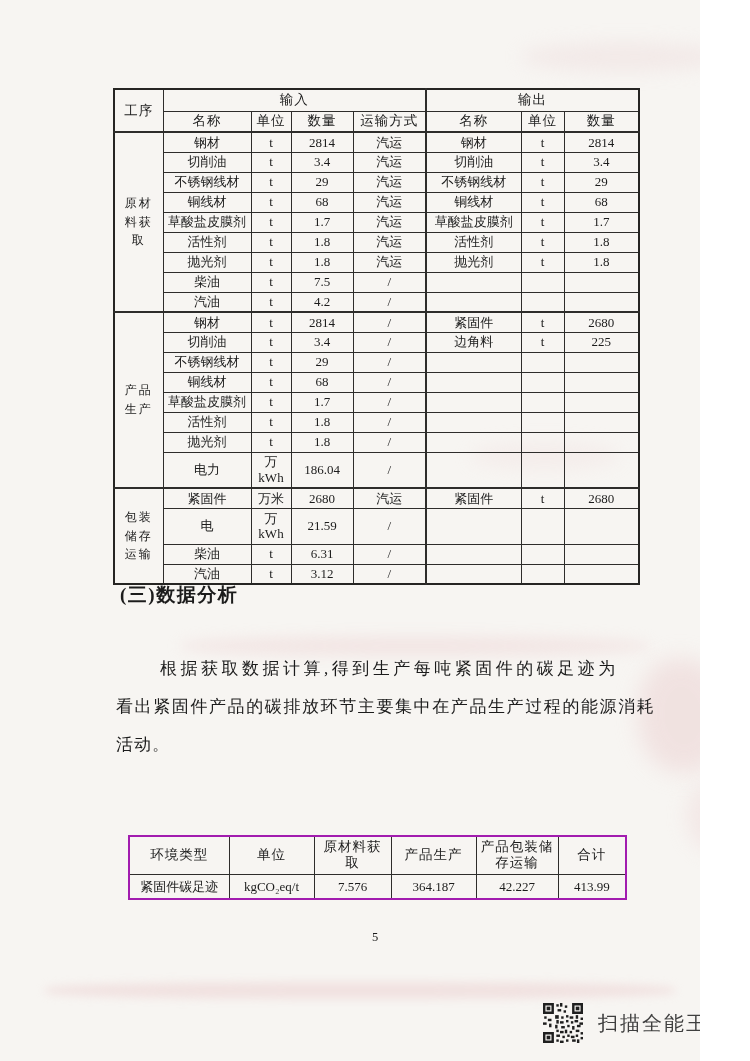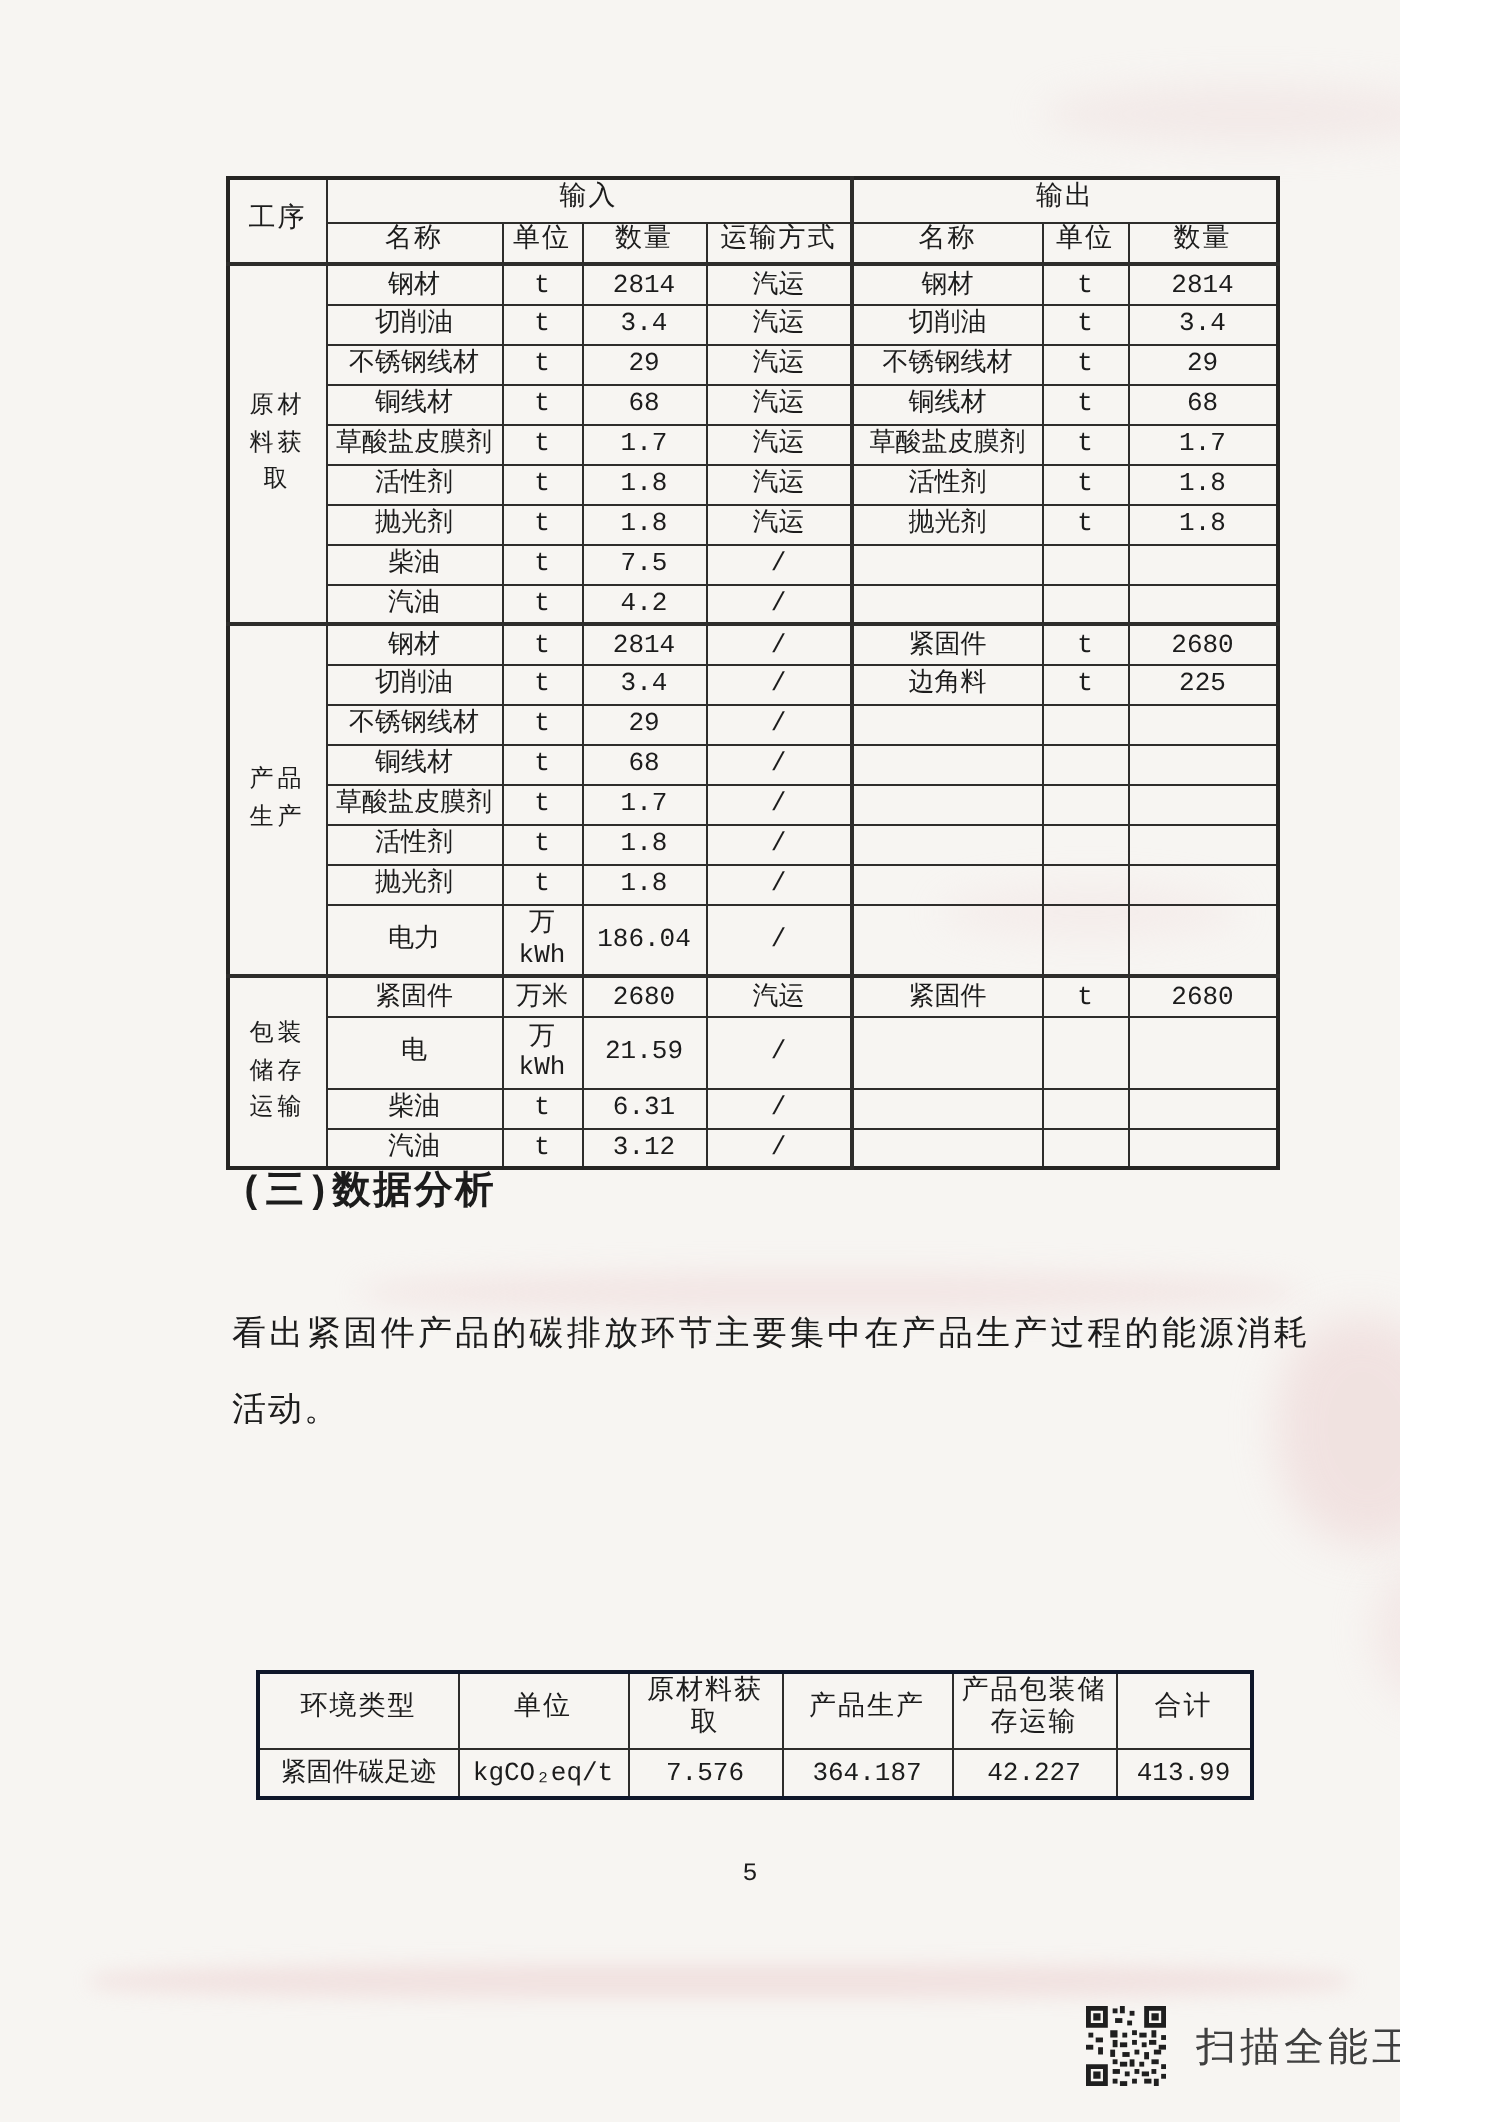--- a/index.html
+++ b/index.html
@@ -1,17 +1,17 @@
 <!DOCTYPE html>
 <html><head>
 <meta charset="utf-8">
 <style>
   html,body{margin:0;padding:0;}
   .page{position:relative;width:700px;height:1061px;background:#f7f5f2;overflow:hidden;
-        font-family:Liberation Mono, monospace;color:#1c1c1c;}
+        font-family:Liberation Serif, serif;color:#1c1c1c;}
   
   .smudge{position:absolute;pointer-events:none;}
   #sm-corner{left:735px;top:0;width:15px;height:9px;background:#dfa3a3;opacity:.7;filter:blur(1px);}
   #sm-top{left:520px;top:42px;width:210px;height:30px;background:#eddcdc;opacity:.45;filter:blur(9px);border-radius:50%;}
   #sm-head{left:180px;top:636px;width:470px;height:20px;background:#eed7d7;opacity:.5;filter:blur(7px);border-radius:45%;}
   #sm-margin{left:638px;top:658px;width:92px;height:115px;background:#ecd3d3;opacity:.55;filter:blur(11px);border-radius:45% 55% 50% 50%;}
   #sm-margin2{left:686px;top:780px;width:58px;height:72px;background:#eed9d9;opacity:.45;filter:blur(10px);border-radius:50%;}
   #sm-bottom{left:45px;top:982px;width:630px;height:17px;background:#ecd2d2;opacity:.55;filter:blur(5px);border-radius:40%;}
   #sm-table{left:470px;top:442px;width:150px;height:28px;background:#f0dede;opacity:.35;filter:blur(9px);border-radius:50%;}
   
@@ -21,21 +21,21 @@
   #io-table{left:113px;top:88px;width:525px;border:2px solid #262523;}
   #io-table tr{height:20px;}
   #io-table tr.r-h1{height:22px;}
   #io-table tr.r-h2{height:21px;}
   #io-table tr.r-tall{height:36px;}
   #io-table tr.sec td{border-top-width:2px;margin-left:44px;}
   .c-proc{font-size:12px;line-height:1.55;letter-spacing:2px;}
   .hdr{font-size:13.5px;letter-spacing:1px;}
   .pre{white-space:pre-line;}
   .out-sep{border-left-width:2px !important;}
-  #contrib-table{left:128px;top:835px;width:497px;border:2px solid #0f172a;}
+  #contrib-table{left:128px;top:835px;width:497px;border:2px solid #a21caf;}
   #contrib-table tr.ct-h{height:38px;}
   #contrib-table tr.ct-d{height:25px;}
   
   .analysis-heading{position:absolute;left:120px;top:582px;font-size:19px;font-weight:bold;letter-spacing:1.5px;}
   .para{position:absolute;left:116px;top:650px;width:530px;}
   .para .line{height:38px;line-height:38px;font-size:17px;white-space:nowrap;}
   .l1{padding-left:44px;letter-spacing:3.5px;}
   .l2{letter-spacing:0.5px;}
   .l3{letter-spacing:1.6px;}
   .l4{letter-spacing:1px;}
@@ -284,20 +284,21 @@
       <td class="out-sep"></td>
       <td></td>
       <td></td>
     </tr>
   </tbody>
     </table>
 
   <div class="analysis-heading">(三)数据分析</div>
 
   <div class="para">
+    <div class="line l1">根据获取数据计算,得到生产每吨紧固件的碳足迹为</div>
     <div class="line l3">看出紧固件产品的碳排放环节主要集中在产品生产过程的能源消耗</div>
     <div class="line l4">活动。</div>
   </div>
 
   <table id="contrib-table">
     <colgroup>
       <col style="width:100px">
         <col style="width:85px">
         <col style="width:77px">
       <col style="width:85px">

